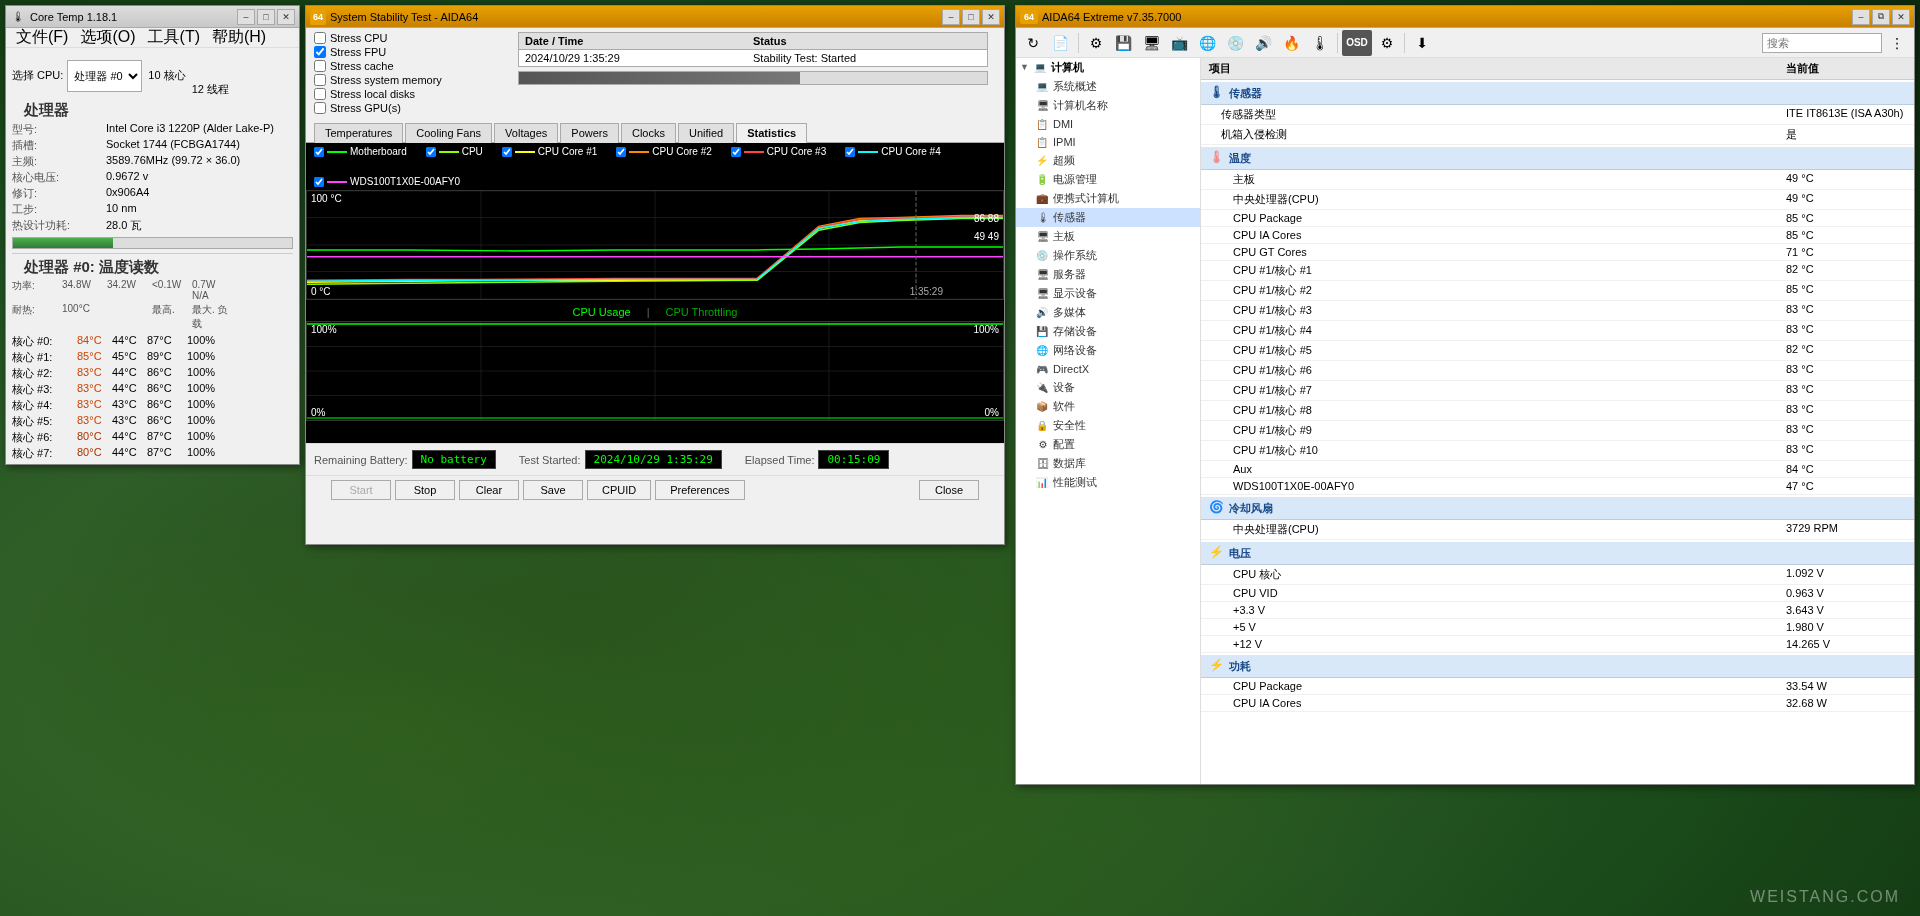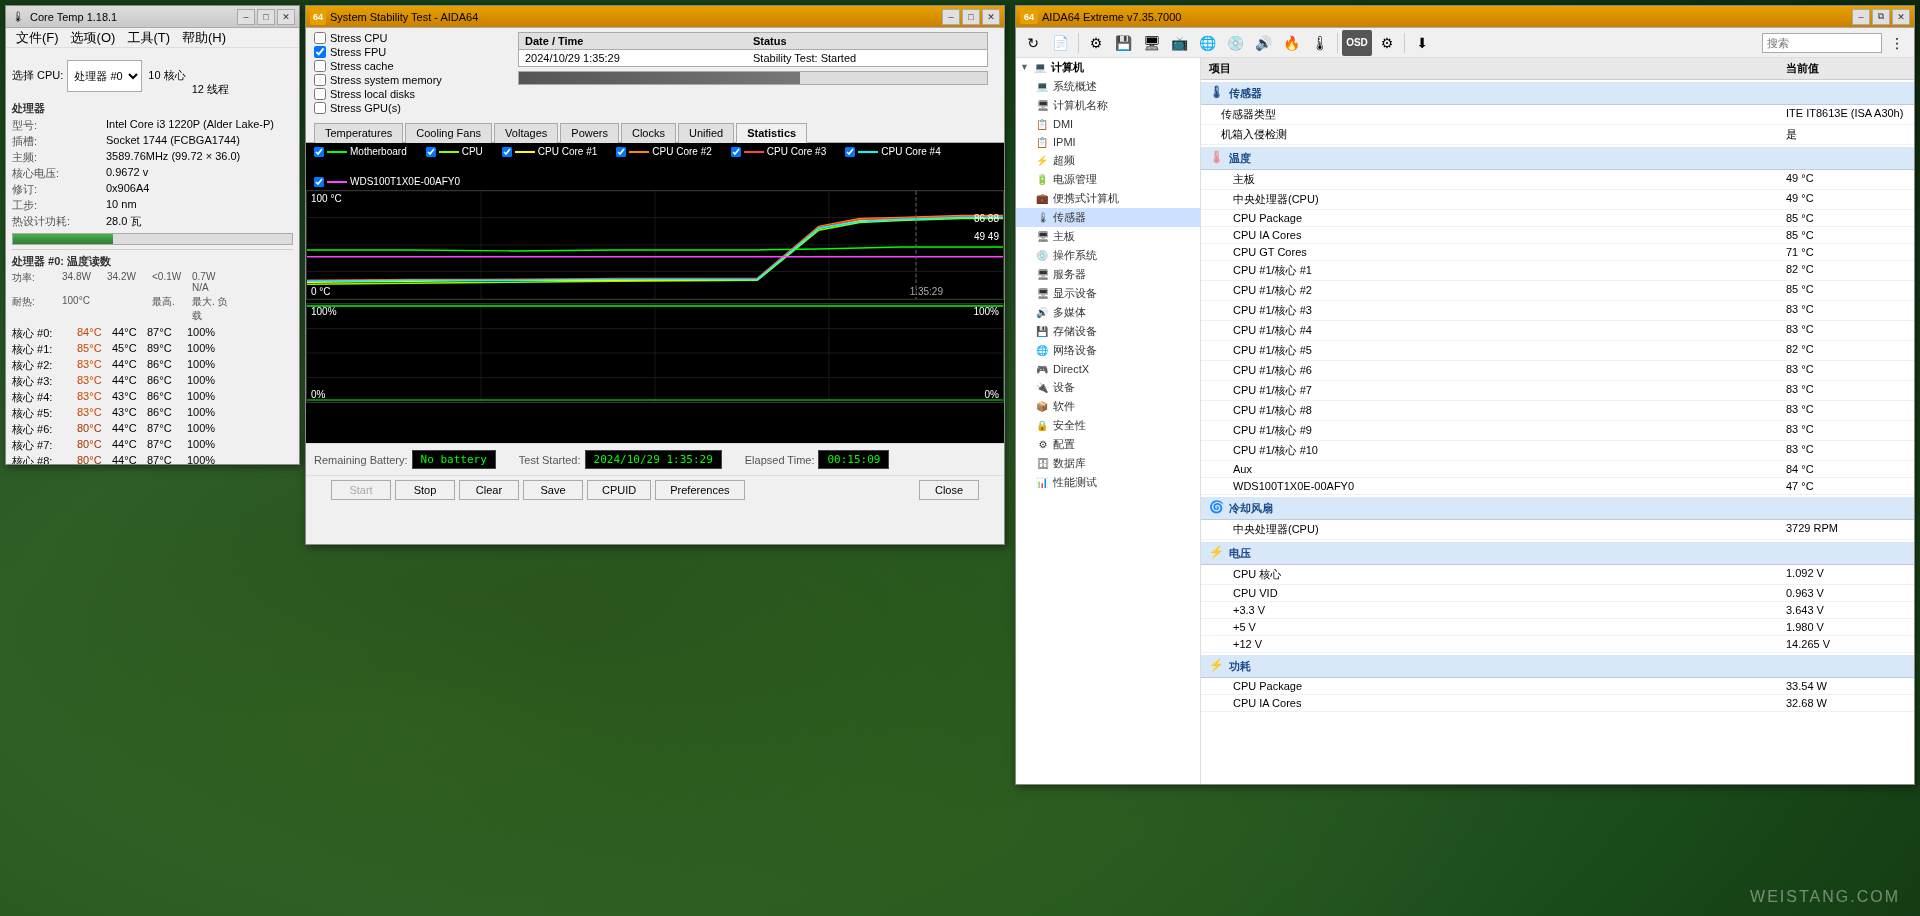--- a/index.html
+++ b/index.html
@@ -104,21 +104,21 @@
       background: #f0f0f0;
       display: flex;
       align-items: center;
       padding: 0 4px;
       border-bottom: 1px solid #ddd;
       flex-shrink: 0;
     }
 
     .menubar-item {
       padding: 16px 6px;
-      font-size: 13px;
+      font-size: 16px;
       cursor: pointer;
       color: #000;
     }
 
     
     .coretemp-window {
       left: 5px;
       top: 5px;
       width: 295px;
       height: 460px;
@@ -140,23 +140,23 @@
 
     .ct-select {
       background: white;
       border: 1px solid #aaa;
       padding: 1px 2px;
       font-size: 11px;
       height: 32px;
     }
 
     .ct-section-title {
-      font-size: 11px;
+      font-size: 15px;
       font-weight: bold;
-      margin: 4px 0 2px 0;
+      margin: 4px 0 2px 12px;
       color: #333;
     }
 
     .ct-info-grid {
       display: grid;
       grid-template-columns: 90px 1fr;
       gap: 1px 4px;
       font-size: 11px;
       margin-bottom: 4px;
     }
@@ -768,20 +768,25 @@
         </svg>
         <span style="position:absolute;top:2px;left:4px;color:white;font-size:10px;">100 °C</span>
         <span style="position:absolute;bottom:2px;left:4px;color:white;font-size:10px;">0 °C</span>
         <span style="position:absolute;top:22px;right:4px;color:white;font-size:10px;">86 88</span>
         <span style="position:absolute;top:40px;right:4px;color:white;font-size:10px;">49 49</span>
         <span style="position:absolute;bottom:2px;right:60px;color:#aaa;font-size:10px;">1:35:29</span>
       </div>
     </div>
 
     <div style="flex:1;background:#000;position:relative;min-height:120px;max-height:140px;">
+      <div style="display:flex;justify-content:center;padding:3px;background:#000;gap:16px;">
+        <span style="color:#00ff00;font-size:11px;">CPU Usage</span>
+        <span style="color:#666;font-size:11px;">|</span>
+        <span style="color:#00aa00;font-size:11px;">CPU Throttling</span>
+      </div>
       <div style="position:relative;height:100px;background:#000;border:1px solid #333;">
         <svg width="100%" height="100%" viewBox="0 0 680 100" preserveAspectRatio="none">
           <line x1="0" y1="0" x2="680" y2="0" stroke="#333" stroke-width="0.5"></line>
           <line x1="0" y1="25" x2="680" y2="25" stroke="#333" stroke-width="0.5"></line>
           <line x1="0" y1="50" x2="680" y2="50" stroke="#333" stroke-width="0.5"></line>
           <line x1="0" y1="75" x2="680" y2="75" stroke="#333" stroke-width="0.5"></line>
           <line x1="0" y1="100" x2="680" y2="100" stroke="#333" stroke-width="0.5"></line>
           <line x1="170" y1="0" x2="170" y2="100" stroke="#333" stroke-width="0.5"></line>
           <line x1="340" y1="0" x2="340" y2="100" stroke="#333" stroke-width="0.5"></line>
           <line x1="510" y1="0" x2="510" y2="100" stroke="#333" stroke-width="0.5"></line>

